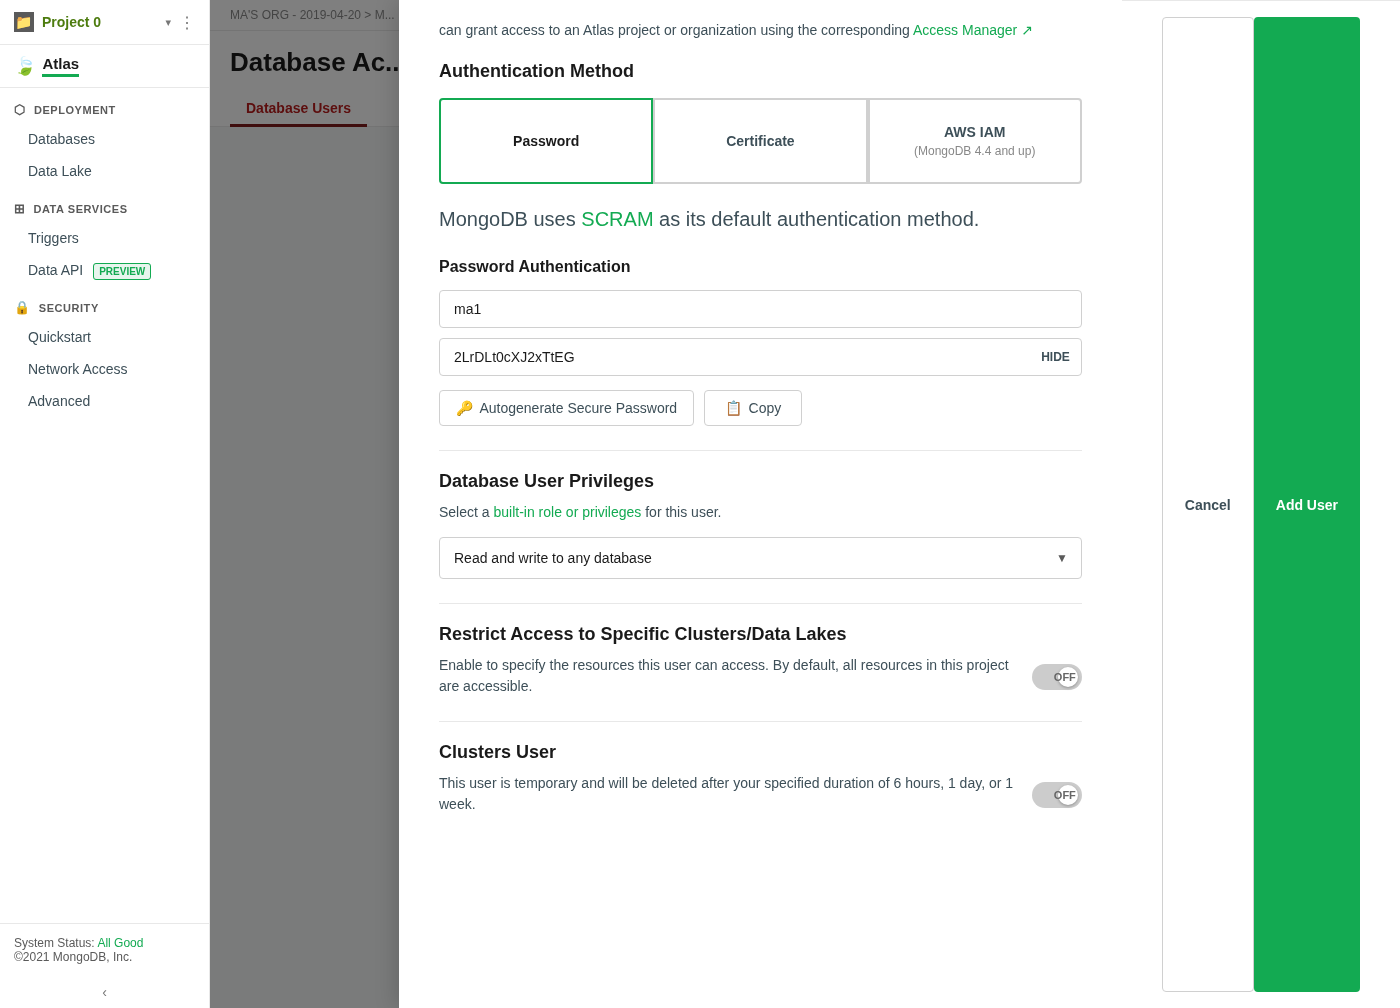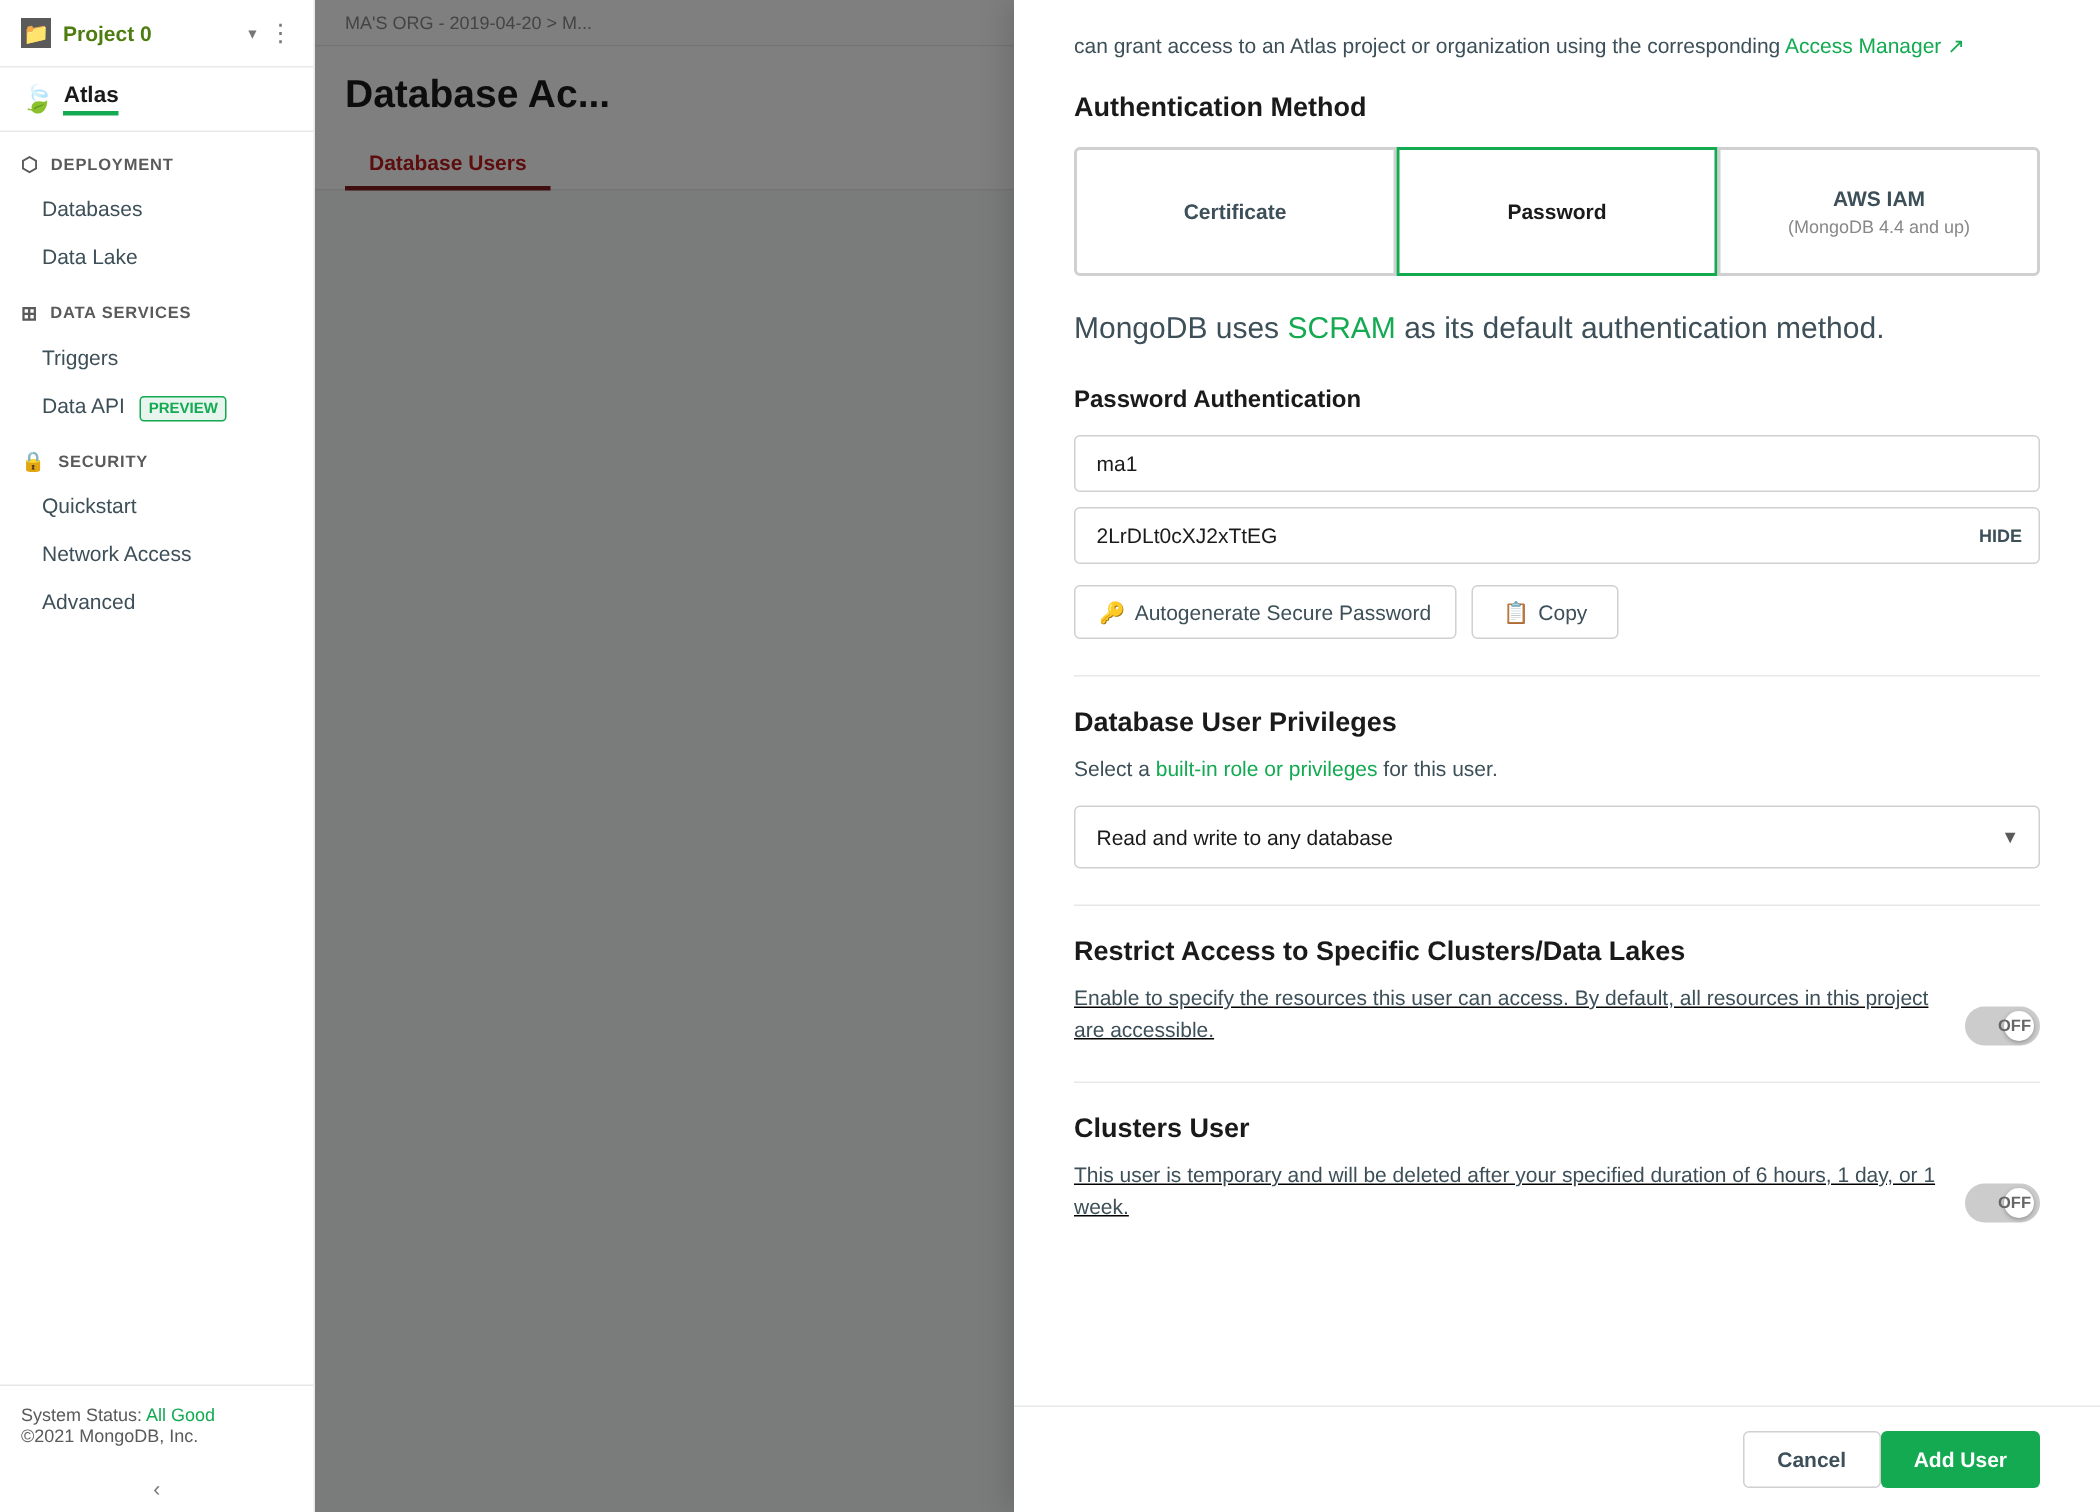--- a/index.html
+++ b/index.html
@@ -159,27 +159,27 @@
     .modal-overlay {
       position: absolute;
       top: 0; left: 0; right: 0; bottom: 0;
       background: rgba(0,0,0,0.5);
       display: flex;
       align-items: flex-start;
       justify-content: flex-end;
       z-index: 100;
     }
     .modal-panel {
-      width: 724px;
+      width: 1001px;
       height: 1008px;
       background: #fff;
       overflow-y: auto;
       box-shadow: -4px 0 20px rgba(0,0,0,0.15);
       display: flex;
-      flex-direction: column;
+      flex-direction: row;
     }
     .modal-body {
       padding: 20px 40px;
       flex: 1;
     }
 
     .intro-text {
       font-size: 14px;
       color: #3d4f58;
       margin-bottom: 20px;
@@ -366,24 +366,23 @@
       margin-bottom: 10px;
     }
     .restrict-desc {
       font-size: 14px;
       color: #3d4f58;
       line-height: 1.5;
     }
 
     .toggle-row {
       display: flex;
-      align-items: flex-end;
+      align-items: center;
       gap: 16px;
       margin-bottom: 24px;
-      text-decoration: underline;
     }
     .toggle-content { flex: 1; }
     .toggle-switch {
       width: 50px;
       height: 26px;
       background: #ccc;
       border-radius: 13px;
       position: relative;
       cursor: pointer;
       flex-shrink: 0;
@@ -543,25 +542,25 @@
         <p class="intro-text">
           <span>can grant access to an Atlas project or organization using the corresponding</span>
           <a class="intro-link">
             <span>Access Manager</span> ↗
           </a>
         </p>
 
         
         <div class="section-title">Authentication Method</div>
         <div class="auth-methods">
+          <button class="auth-method-btn active">
+            <span>Password</span>
+          </button>
           <button class="auth-method-btn">
             <span>Certificate</span>
-          </button>
-          <button class="auth-method-btn active">
-            <span>Password</span>
           </button>
           <button class="auth-method-btn">
             <span>AWS IAM</span>
             <span class="auth-method-subtitle">(MongoDB 4.4 and up)</span>
           </button>
         </div>
 
         
         <p class="scram-info">
           <span>MongoDB uses</span>

